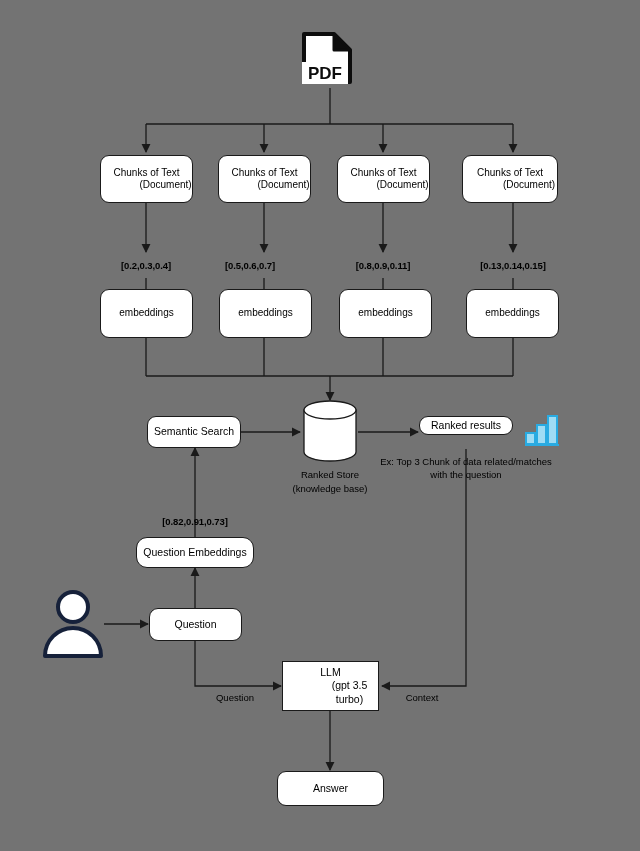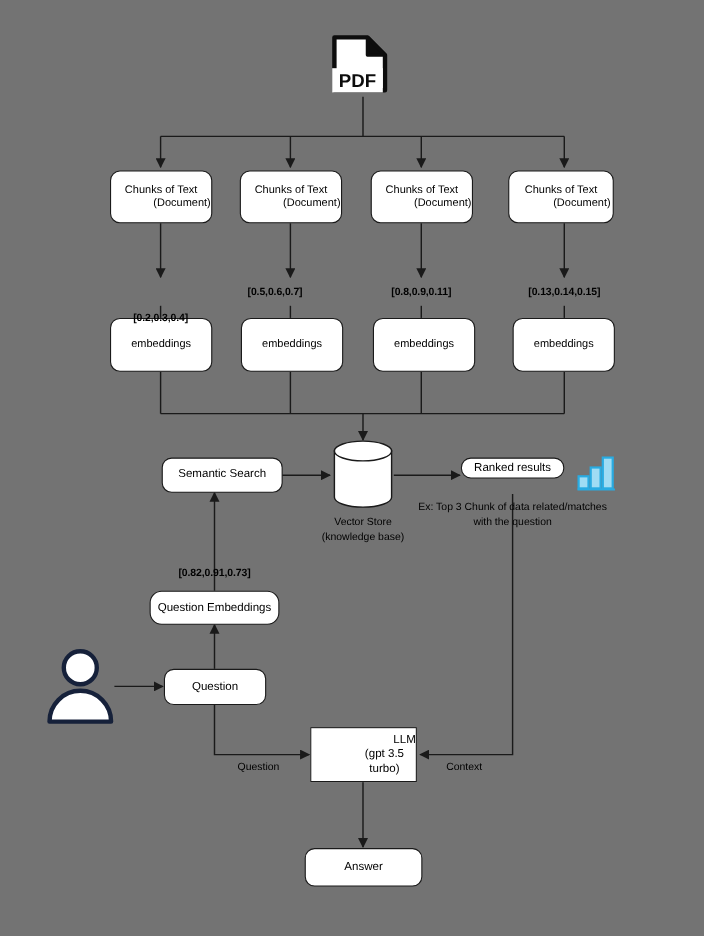--- a/index.html
+++ b/index.html
@@ -33,21 +33,21 @@
     background: #ffffff;
     display: flex;
     flex-direction: column;
     align-items: center;
     justify-content: center;
     text-align: center;
     line-height: 1.25;
     z-index: 3;
   }
   .rounded { border-radius: 9px; }
-  .sharp { border-radius: 0; align-items: flex-end; }
+  .sharp { border-radius: 0; }
   .node .l1 { display: block; }
   .node .l2 { display: block; margin-left: 38px; }
   .txt {
     position: absolute;
     z-index: 4;
     text-align: center;
     line-height: 1.3;
     white-space: pre-line;
   }
   .vec {
@@ -144,49 +144,49 @@
   </div>
   <div class="node rounded f10" style="left:337px; top:155px; width:93px; height:48px;">
     <span class="l1">Chunks of Text</span>
     <span class="l2">(Document)</span>
   </div>
   <div class="node rounded f10" style="left:462px; top:155px; width:96px; height:48px;">
     <span class="l1">Chunks of Text</span>
     <span class="l2">(Document)</span>
   </div>
 
-  <div class="txt vec" style="left:86px; top:260px; width:120px;margin-top:24px;">[0.2,0.3,0.4]</div>
+  <div class="txt vec" style="left:86px; top:260px; width:120px;">[0.2,0.3,0.4]</div>
   <div class="txt vec" style="left:190px; top:260px; width:120px;">[0.5,0.6,0.7]</div>
   <div class="txt vec" style="left:323px; top:260px; width:120px;">[0.8,0.9,0.11]</div>
   <div class="txt vec" style="left:453px; top:260px; width:120px;">[0.13,0.14,0.15]</div>
 
   <div class="node rounded f10" style="left:100px; top:289px; width:93px; height:49px;">
     <span>embeddings</span>
   </div>
   <div class="node rounded f10" style="left:219px; top:289px; width:93px; height:49px;">
     <span>embeddings</span>
   </div>
   <div class="node rounded f10" style="left:339px; top:289px; width:93px; height:49px;">
     <span>embeddings</span>
   </div>
   <div class="node rounded f10" style="left:466px; top:289px; width:93px; height:49px;">
     <span>embeddings</span>
   </div>
 
-  <div class="node rounded f11" style="left:147px; top:416px; width:110px; height:32px;">
+  <div class="node rounded f11" style="left:147px; top:416px; width:94px; height:32px;">
     <span>Semantic Search</span>
   </div>
 
   <div id="vector-store" style="left:300px; top:399px; width:60px; height:64px;">
     <svg width="60" height="64" viewBox="0 0 60 64" xmlns="http://www.w3.org/2000/svg">
       <path d="M 4 11 L 4 53 A 26 9 0 0 0 56 53 L 56 11 Z" fill="#ffffff" stroke="#1a1a1a" stroke-width="1.3"></path>
       <ellipse cx="30" cy="11" rx="26" ry="9" fill="#ffffff" stroke="#1a1a1a" stroke-width="1.3"></ellipse>
     </svg>
   </div>
-  <div class="txt cap" style="left:268px; top:469px; width:124px;">Vector Store</div>
+  <div class="txt cap" style="left:268px; top:469px; width:124px;">Ranked Store</div>
   <div class="txt cap" style="left:268px; top:483px; width:124px;">(knowledge base)</div>
 
   <div class="node rounded f11" style="left:419px; top:416px; width:94px; height:19px;">
     <span>Ranked results</span>
   </div>
 
   <div id="barchart-icon" style="left:523px; top:411px; width:38px; height:38px;">
     <svg width="38" height="38" viewBox="0 0 38 38" xmlns="http://www.w3.org/2000/svg">
       <rect x="3" y="22" width="9" height="11" fill="#9fdcf4" stroke="#29abe2" stroke-width="2"></rect>
       <rect x="14" y="14" width="9" height="19" fill="#9fdcf4" stroke="#29abe2" stroke-width="2"></rect>

